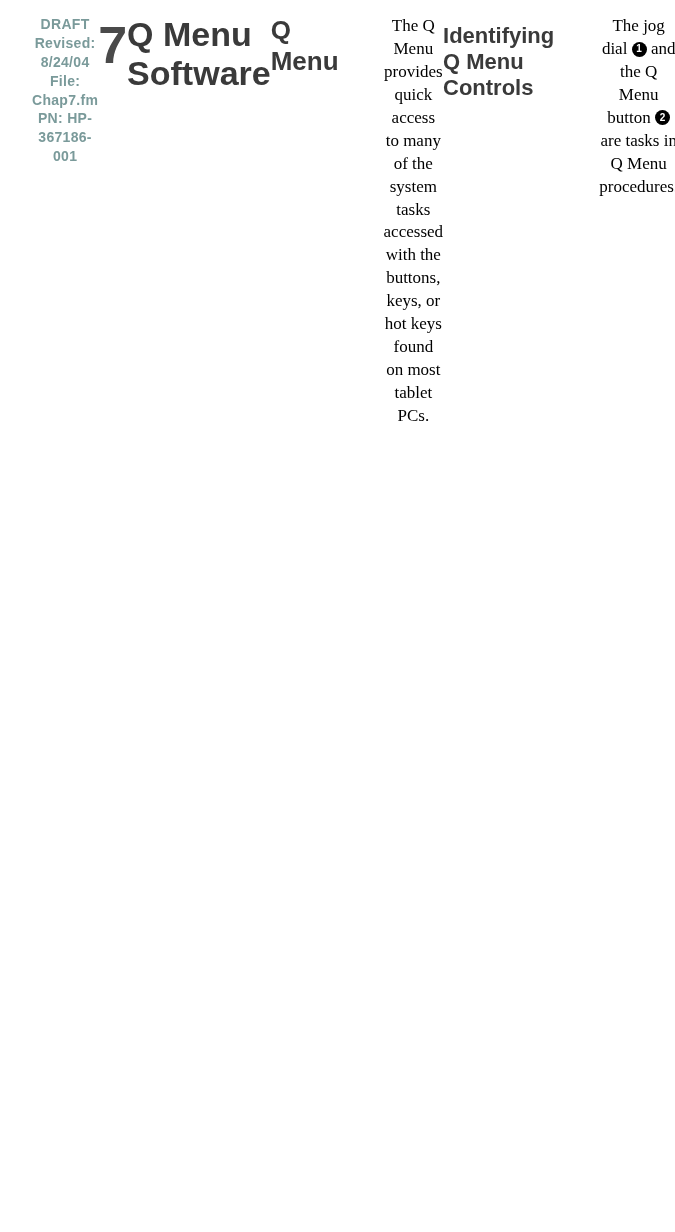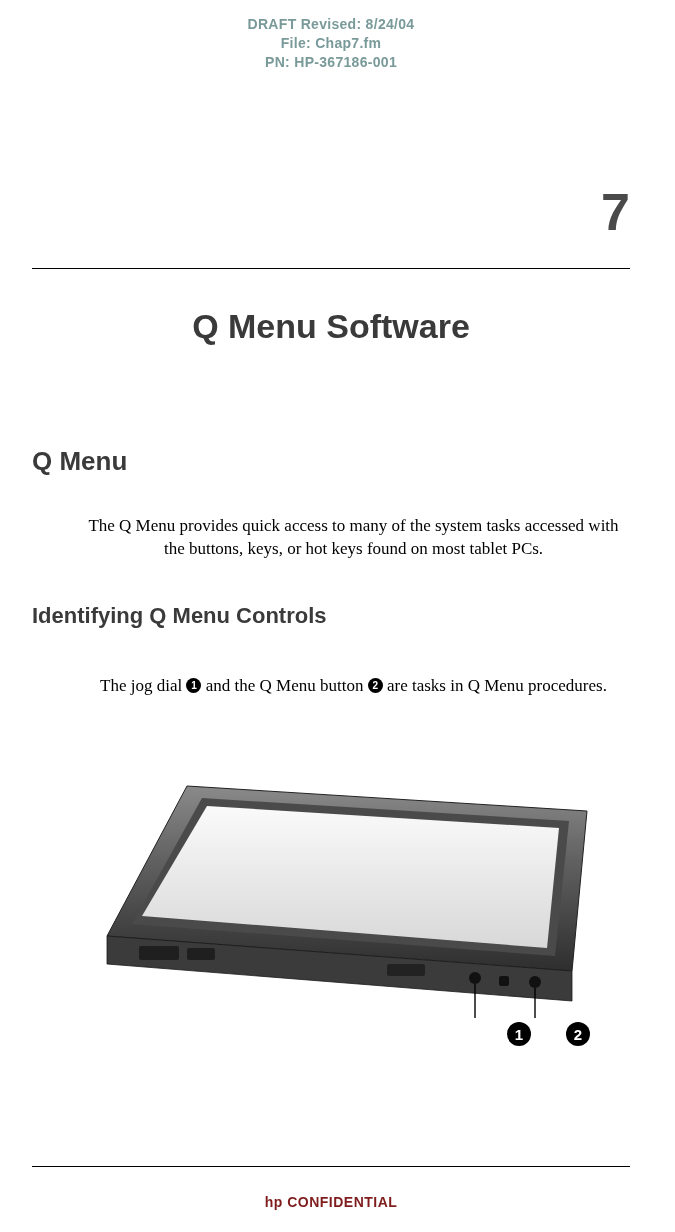--- a/index.html
+++ b/index.html
@@ -5,25 +5,24 @@
     * { box-sizing: border-box; margin: 0; padding: 0; }
     body {
       width: 675px;
       height: 1232px;
       background: #fff;
       font-family: Georgia, 'Times New Roman', serif;
       color: #000;
       position: relative;
     }
     .page {
-      padding: 15px 45px 20px 32px;
+      padding: 15px 19px 20px 32px;
       height: 100%;
       display: flex;
-      flex-direction: column;
-      gap: 20px;
+      flex-direction: row;
     }
     .header-meta {
       text-align: center;
       color: #7a9a9a;
       font-family: Arial, Helvetica, sans-serif;
       font-weight: bold;
       font-size: 14px;
       line-height: 1.35;
       letter-spacing: 0.3px;
       margin-bottom: 90px;
@@ -35,21 +34,21 @@
       font-size: 52px;
       color: #4a4a4a;
       margin-bottom: 6px;
     }
     .hr-line {
       border: none;
       border-top: 1.2px solid #000;
       margin: 0 0 18px 0;
     }
     .chapter-title {
-      text-align: center;
+      text-align: left;
       font-family: Arial, Helvetica, sans-serif;
       font-weight: bold;
       font-size: 34px;
       color: #3a3a3a;
       margin-bottom: 80px;
     }
     .section-h1 {
       font-family: Arial, Helvetica, sans-serif;
       font-weight: bold;
       font-size: 26px;

